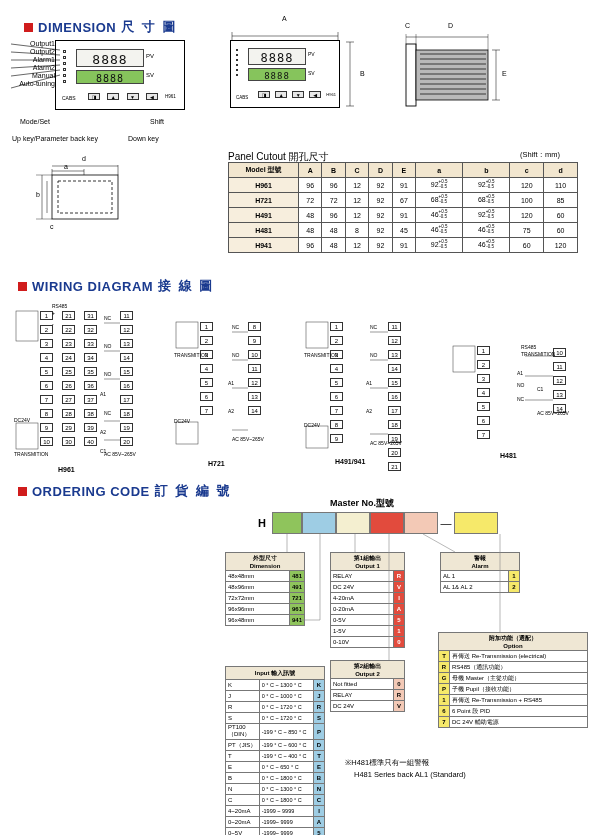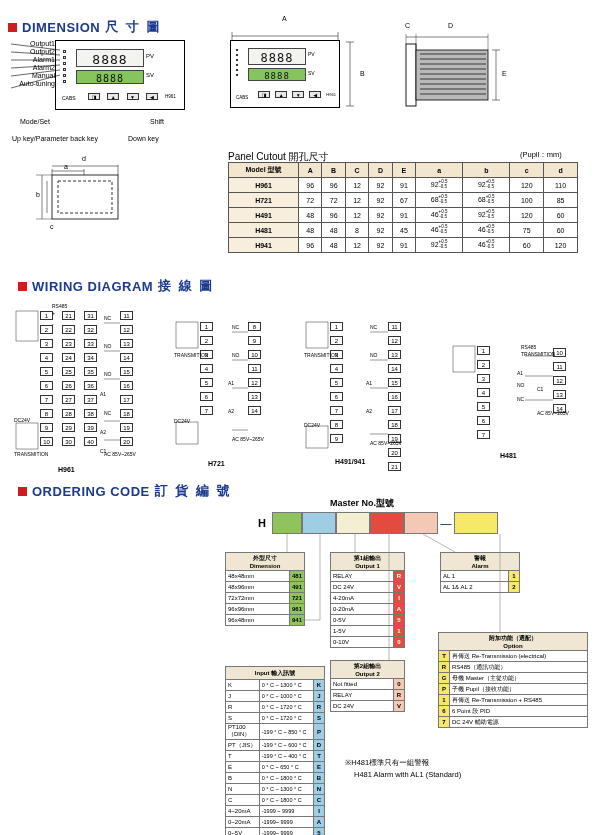--- a/index.html
+++ b/index.html
@@ -22,21 +22,21 @@
     font-weight: bold;
     color: #1a3a8f;
     letter-spacing: 0.5px;
   }
   .section-head .sq {
     width: 9px; height: 9px; background: #d01c1c; display: inline-block;
   }
   .section-head .cn { color: #1a3a8f; letter-spacing: 2px; }
 
   
-  #dimension-head { position: absolute; left: 8px; top: 18px; }
+  #dimension-head { position: absolute; left: 24px; top: 18px; }
 
   .panelbox {
     border: 1.2px solid #000;
     background: #fff;
     position: relative;
   }
   .lcd {
     background: #f3f3ef;
     border: 1px solid #444;
   }
@@ -243,21 +243,21 @@
     <line x1="92" y1="60" x2="100" y2="60" stroke="#000" stroke-width="0.5"></line>
   </svg>
   <div class="lbl" style="left:5px; top:-18px;">C</div>
   <div class="lbl" style="left:48px; top:-18px;">D</div>
   <div class="lbl" style="left:102px; top:30px;">E</div>
 </div>
 
 <div style="position:absolute; left:228px; top:150px;">
   <span style="font-size:10px;">Panel Cutout 開孔尺寸</span>
 </div>
-<div style="position:absolute; left:520px; top:150px; font-size:7.5px;">(Pupil：mm)</div>
+<div style="position:absolute; left:520px; top:150px; font-size:7.5px;">(Shift：mm)</div>
 
 <table class="cutout-table" id="cutout-table" style="position:absolute; left:228px; top:162px; width:350px;">
   <thead>
       <tr id="cutout-head">
         <th style="width: 70px;">Model 型號</th>
         <th>A</th>
         <th>B</th>
         <th>C</th>
         <th>D</th>
         <th>E</th>
@@ -788,21 +788,21 @@
         <tr>
           <td style="width: 34px;">0~5V</td>
           <td style="width: 56px; font-size: 5.5px;">-1999~ 9999</td>
           <td class="keyB">5</td>
         </tr>
       </tbody>
   </table>
 </div>
 
 <div style="position:absolute; left:345px; top:757px;" class="note">※H481標準只有一組警報</div>
-<div style="position:absolute; left:354px; top:770px;" class="note">H481 Alarm with AL1 (Standard)</div>
+<div style="position:absolute; left:354px; top:770px;" class="note">H481 Series back AL1 (Standard)</div>
 
 <svg style="position:absolute; left:0; top:0;" width="604" height="835">
   <g stroke="#888" stroke-width="0.6" fill="none">
     <line x1="287" y1="534" x2="287" y2="552"></line>
     <line x1="320" y1="534" x2="320" y2="620"></line>
     <line x1="320" y1="620" x2="300" y2="620"></line>
     <line x1="355" y1="534" x2="355" y2="552"></line>
     <line x1="389" y1="534" x2="389" y2="660"></line>
     <line x1="423" y1="534" x2="455" y2="552"></line>
     <line x1="500" y1="534" x2="500" y2="632"></line>

